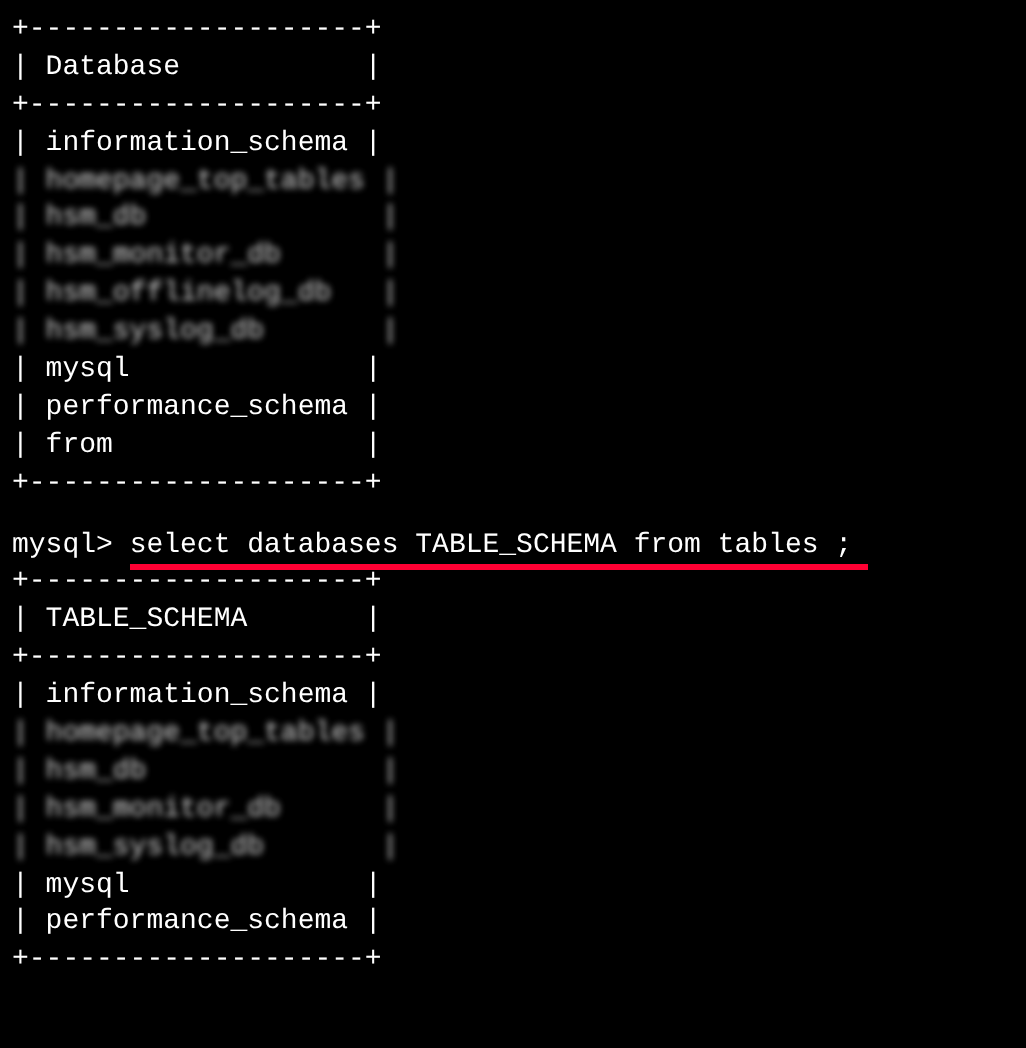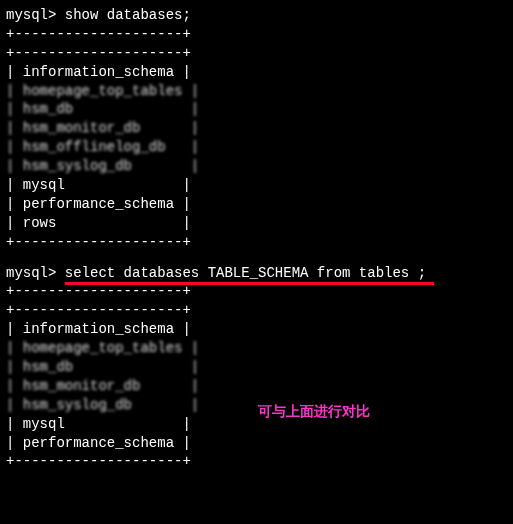--- a/index.html
+++ b/index.html
@@ -40,45 +40,45 @@
       display: inline-block;
       filter: blur(1.5px);
       opacity: 0.85;
     }
   </style>
 </head>
 <body>
 
 <div class="wrap">
 
-  <div class="prompt"><span>mysql&gt; </span><span>show databases;</span></div>
 
   <div class="line">+--------------------+</div>
+  <div class="line">| Database           |</div>
   <div class="line">+--------------------+</div>
   <div class="line">| information_schema |</div>
   <div class="line"><span class="blur">| homepage_top_tables |</span></div>
   <div class="line"><span class="blur">| hsm_db              |</span></div>
   <div class="line"><span class="blur">| hsm_monitor_db      |</span></div>
   <div class="line"><span class="blur">| hsm_offlinelog_db   |</span></div>
   <div class="line"><span class="blur">| hsm_syslog_db       |</span></div>
   <div class="line">| mysql              |</div>
   <div class="line">| performance_schema |</div>
-  <div class="line">| rows               |</div>
+  <div class="line">| from               |</div>
   <div class="line">+--------------------+</div>
 
   <div class="spacer"></div>
 
   <div class="prompt"><span>mysql&gt; </span><span class="cmd-red"><span>select databases TABLE_SCHEMA from tables ;</span><span class="underline"></span></span></div>
 
   <div class="line">+--------------------+</div>
+  <div class="line">| TABLE_SCHEMA       |</div>
   <div class="line">+--------------------+</div>
   <div class="line">| information_schema |</div>
   <div class="line"><span class="blur">| homepage_top_tables |</span></div>
   <div class="line"><span class="blur">| hsm_db              |</span></div>
   <div class="line"><span class="blur">| hsm_monitor_db      |</span></div>
   <div class="line"><span class="blur">| hsm_syslog_db       |</span></div>
   <div class="line">| mysql              |</div>
   <div class="line">| performance_schema |</div>
   <div class="line">+--------------------+</div>
 
-  <div class="annotation" style="left:252px; top:396px;">可与上面进行对比</div>
 
 </div>
 
 </body></html>

